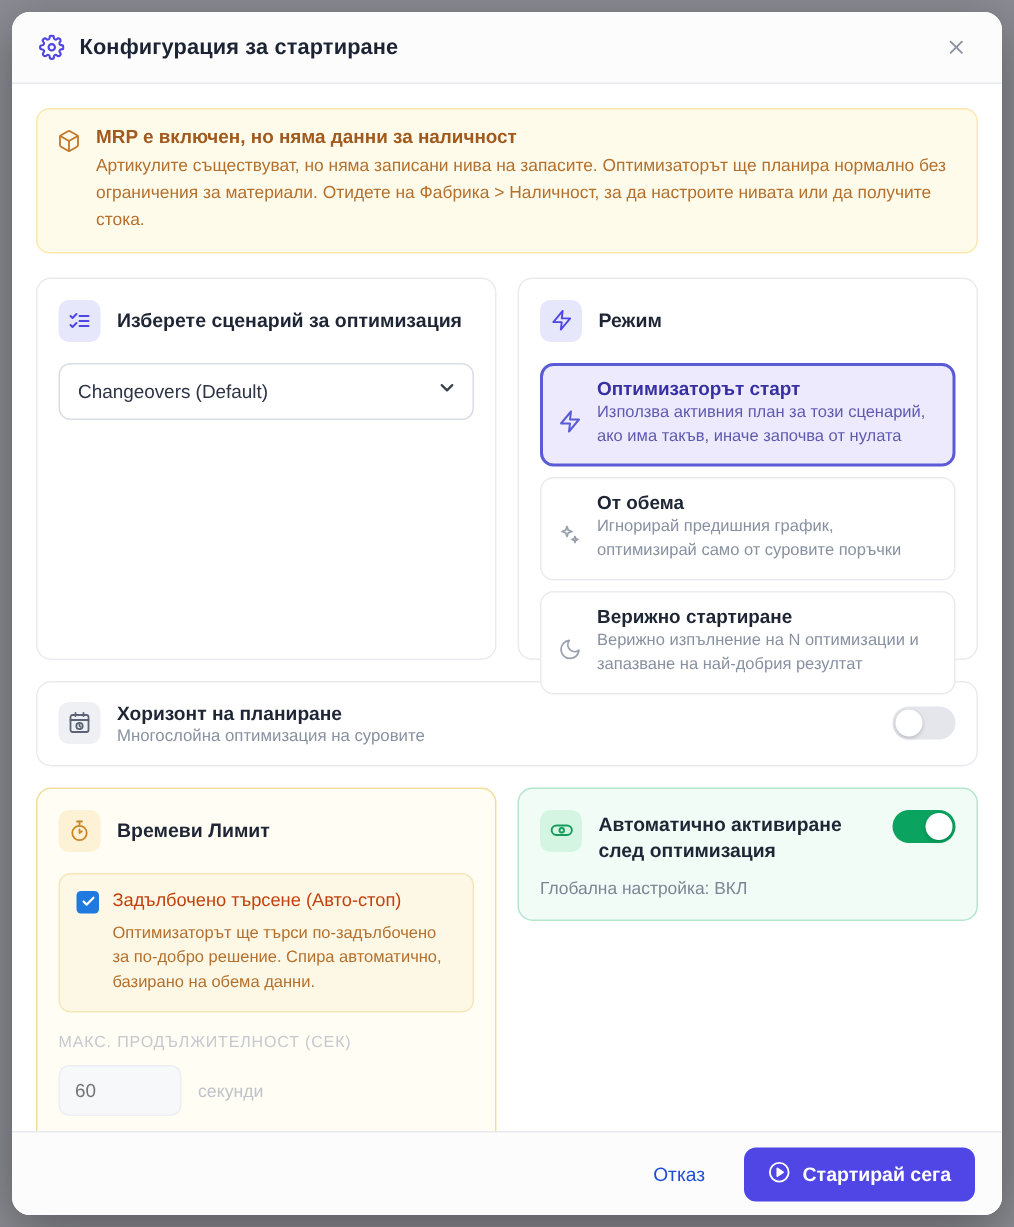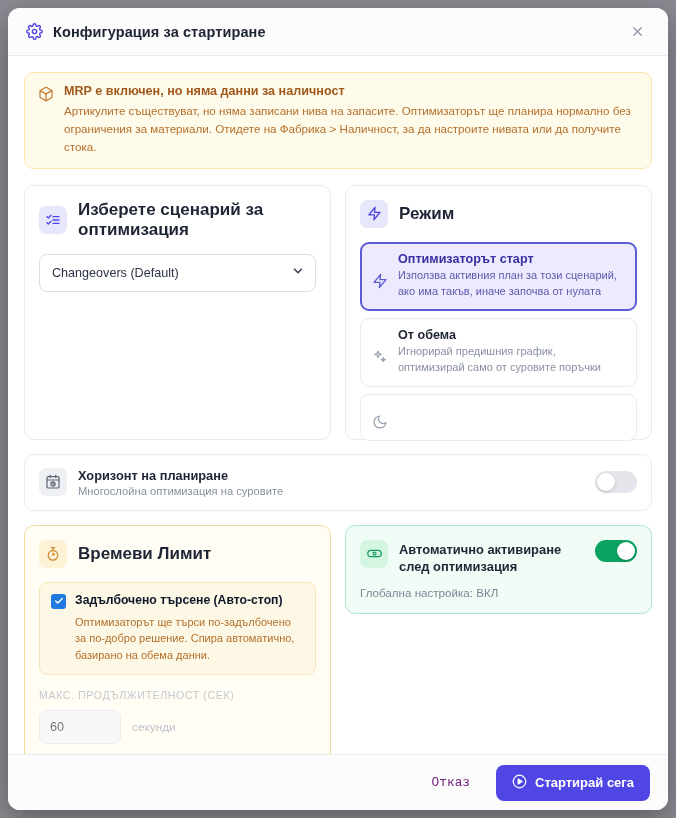--- a/index.html
+++ b/index.html
@@ -77,21 +77,21 @@
   .sec-head { display: flex; align-items: center; gap: 11px; margin-bottom: 14px; }
   .sec-badge {
     width: 28px; height: 28px; border-radius: 7px;
     display: flex; align-items: center; justify-content: center;
     flex: 0 0 28px;
   }
   .badge-indigo { background: #e6e7fb; color: #4f46e5; }
   .badge-gray   { background: #eef0f3; color: #5b6477; }
   .badge-amber  { background: #fdf2d5; color: #c9872a; }
   .badge-green  { background: #d5f5e3; color: #159b5e; }
-  .sec-title { font-size: 17px; font-weight: bold; color: #1e2535; }
+  .sec-title { font-size: 13px; font-weight: bold; color: #1e2535; }
 
   
   .select-wrap { position: relative; }
   .select-box {
     width: 100%;
     height: 38px;
     border: 1px solid #d9dde4;
     border-radius: 8px;
     background: #fff;
     display: flex;
@@ -175,21 +175,21 @@
     padding: 10px 11px 11px 11px;
     margin-bottom: 14px;
   }
   .check-row { display: flex; gap: 9px; align-items: flex-start; }
   .checkbox {
     width: 15px; height: 15px; flex: 0 0 15px;
     border-radius: 3px; background: #1f7ae0;
     display: flex; align-items: center; justify-content: center;
     margin-top: 1px; cursor: pointer;
   }
-  .check-label { font-size: 12.2px; font-weight: bold; color: #0f172a; }
+  .check-label { font-size: 12.2px; font-weight: normal; color: #c2410c; }
   .check-desc { font-size: 11px; color: #b4702c; line-height: 1.5; margin-top: 5px; padding-left: 24px; }
 
   .field-label {
     font-size: 10.7px; color: #c6c9cf; letter-spacing: 0.55px;
     text-transform: uppercase; margin-bottom: 9px;
   }
   .field-row { display: flex; align-items: center; gap: 11px; }
   .num-input {
     width: 82px; height: 34px;
     border: 1px solid #eceef1;
@@ -218,22 +218,22 @@
     height: 56px;
     border-top: 1px solid #e8eaee;
     background: #fcfcfd;
     display: flex;
     align-items: center;
     justify-content: flex-end;
     gap: 16px;
     padding: 0 18px;
   }
   .btn-cancel {
-    font-size: 12.8px; color: #701a75; background: none; border: none;
-    cursor: pointer; padding: 8px 10px; font-family: Liberation Mono, monospace;
+    font-size: 12.8px; color: #1d4ed8; background: none; border: none;
+    cursor: pointer; padding: 8px 10px; font-family: Liberation Sans, sans-serif;
   }
   .btn-start {
     background: #4f46e5; color: #fff; border: none;
     border-radius: 8px; height: 36px; padding: 0 16px;
     font-size: 13px; font-weight: bold; cursor: pointer;
     display: flex; align-items: center; gap: 8px;
     font-family: "Liberation Sans", sans-serif;
   }
 </style>
 </head>
@@ -340,20 +340,24 @@
                 <div class="mode-desc">Игнорирай предишния график, оптимизирай само от суровите поръчки</div>
               </div>
             </div>
 
             <div class="mode-opt">
               <span class="mode-ico">
                 <svg width="16" height="16" viewBox="0 0 24 24" fill="none" stroke="currentColor" stroke-width="1.8" stroke-linecap="round" stroke-linejoin="round">
                   <path d="M21 12.79A9 9 0 1 1 11.21 3 7 7 0 0 0 21 12.79z"></path>
                 </svg>
               </span>
+              <div class="mode-txt">
+                <div class="mode-name">Верижно стартиране</div>
+                <div class="mode-desc">Верижно изпълнение на N оптимизации и запазване на най-добрия резултат</div>
+              </div>
             </div>
 
           </div>
         </div>
       </div>
     </div>
 
     <div class="row-card">
       <span class="sec-badge badge-gray">
         <svg width="16" height="16" viewBox="0 0 24 24" fill="none" stroke="currentColor" stroke-width="1.8" stroke-linecap="round" stroke-linejoin="round">

